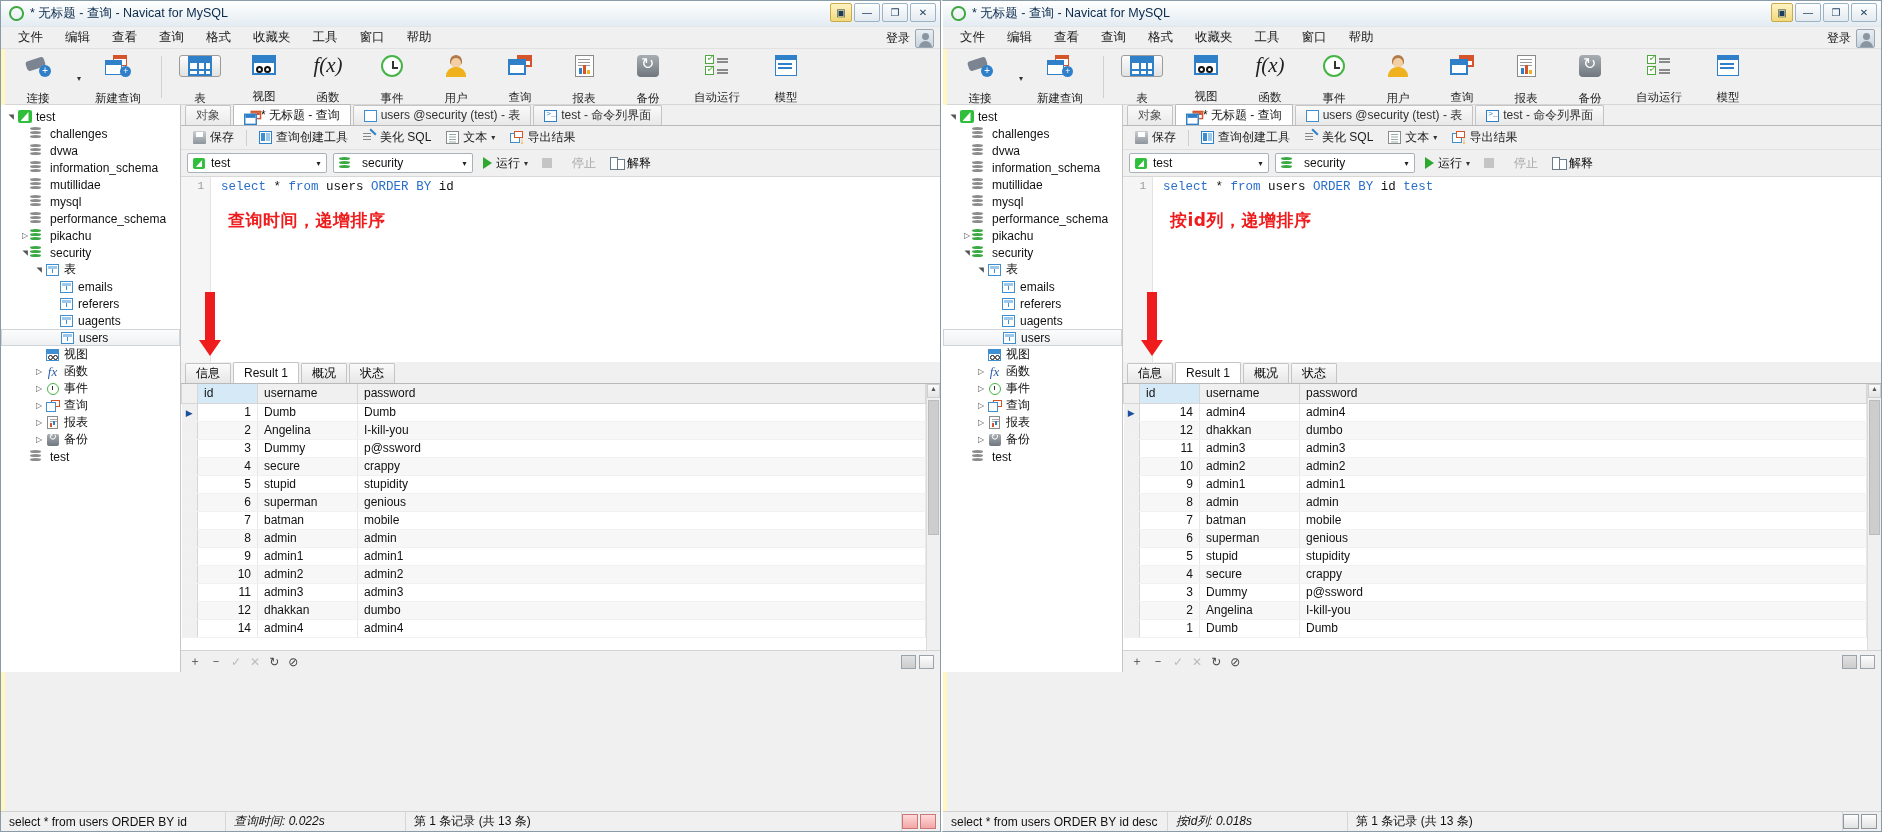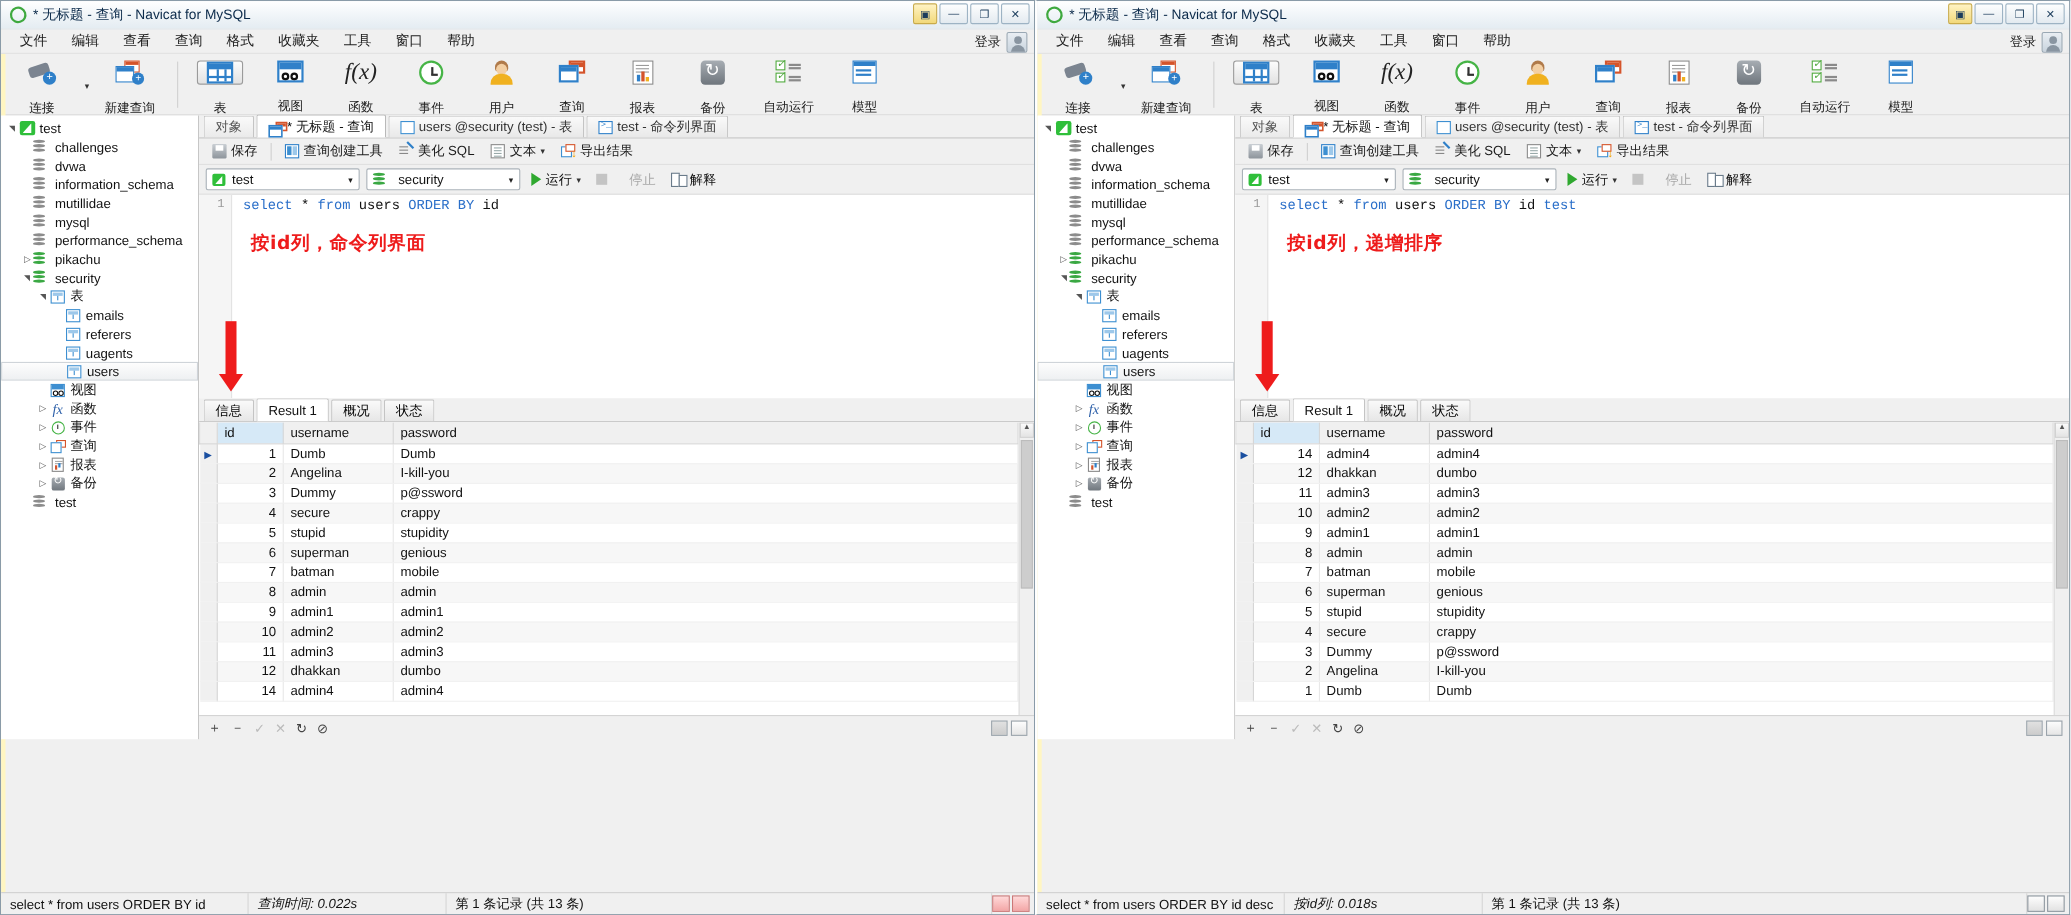--- a/index.html
+++ b/index.html
@@ -727,21 +727,21 @@
             <span class="expl-ico"></span>
             <span>解释</span>
           </div>
         </div>
 
         <div class="editor">
           <div class="gutter">
             <div class="lineno">1</div>
           </div>
           <div class="code" id="code-L"><span class="kw">select</span> <span style="color:#111">*</span> <span class="kw">from</span> users <span class="kw">ORDER</span> <span class="kw">BY</span> id</div>
-          <div class="annot">按id列，命令列界面</div>
+          <div class="annot">查询时间，递增排序</div>
           <div class="arrow-down" style="left:24px; top:115px; height:50px;"></div>
           <div class="arrow-head" style="left:18px; top:163px;"></div>
         </div>
 
         <div class="resultsec">
           <div class="rtabs">
             <div class="rtab">信息</div>
             <div class="rtab active">Result 1</div>
             <div class="rtab">概况</div>
             <div class="rtab">状态</div>

